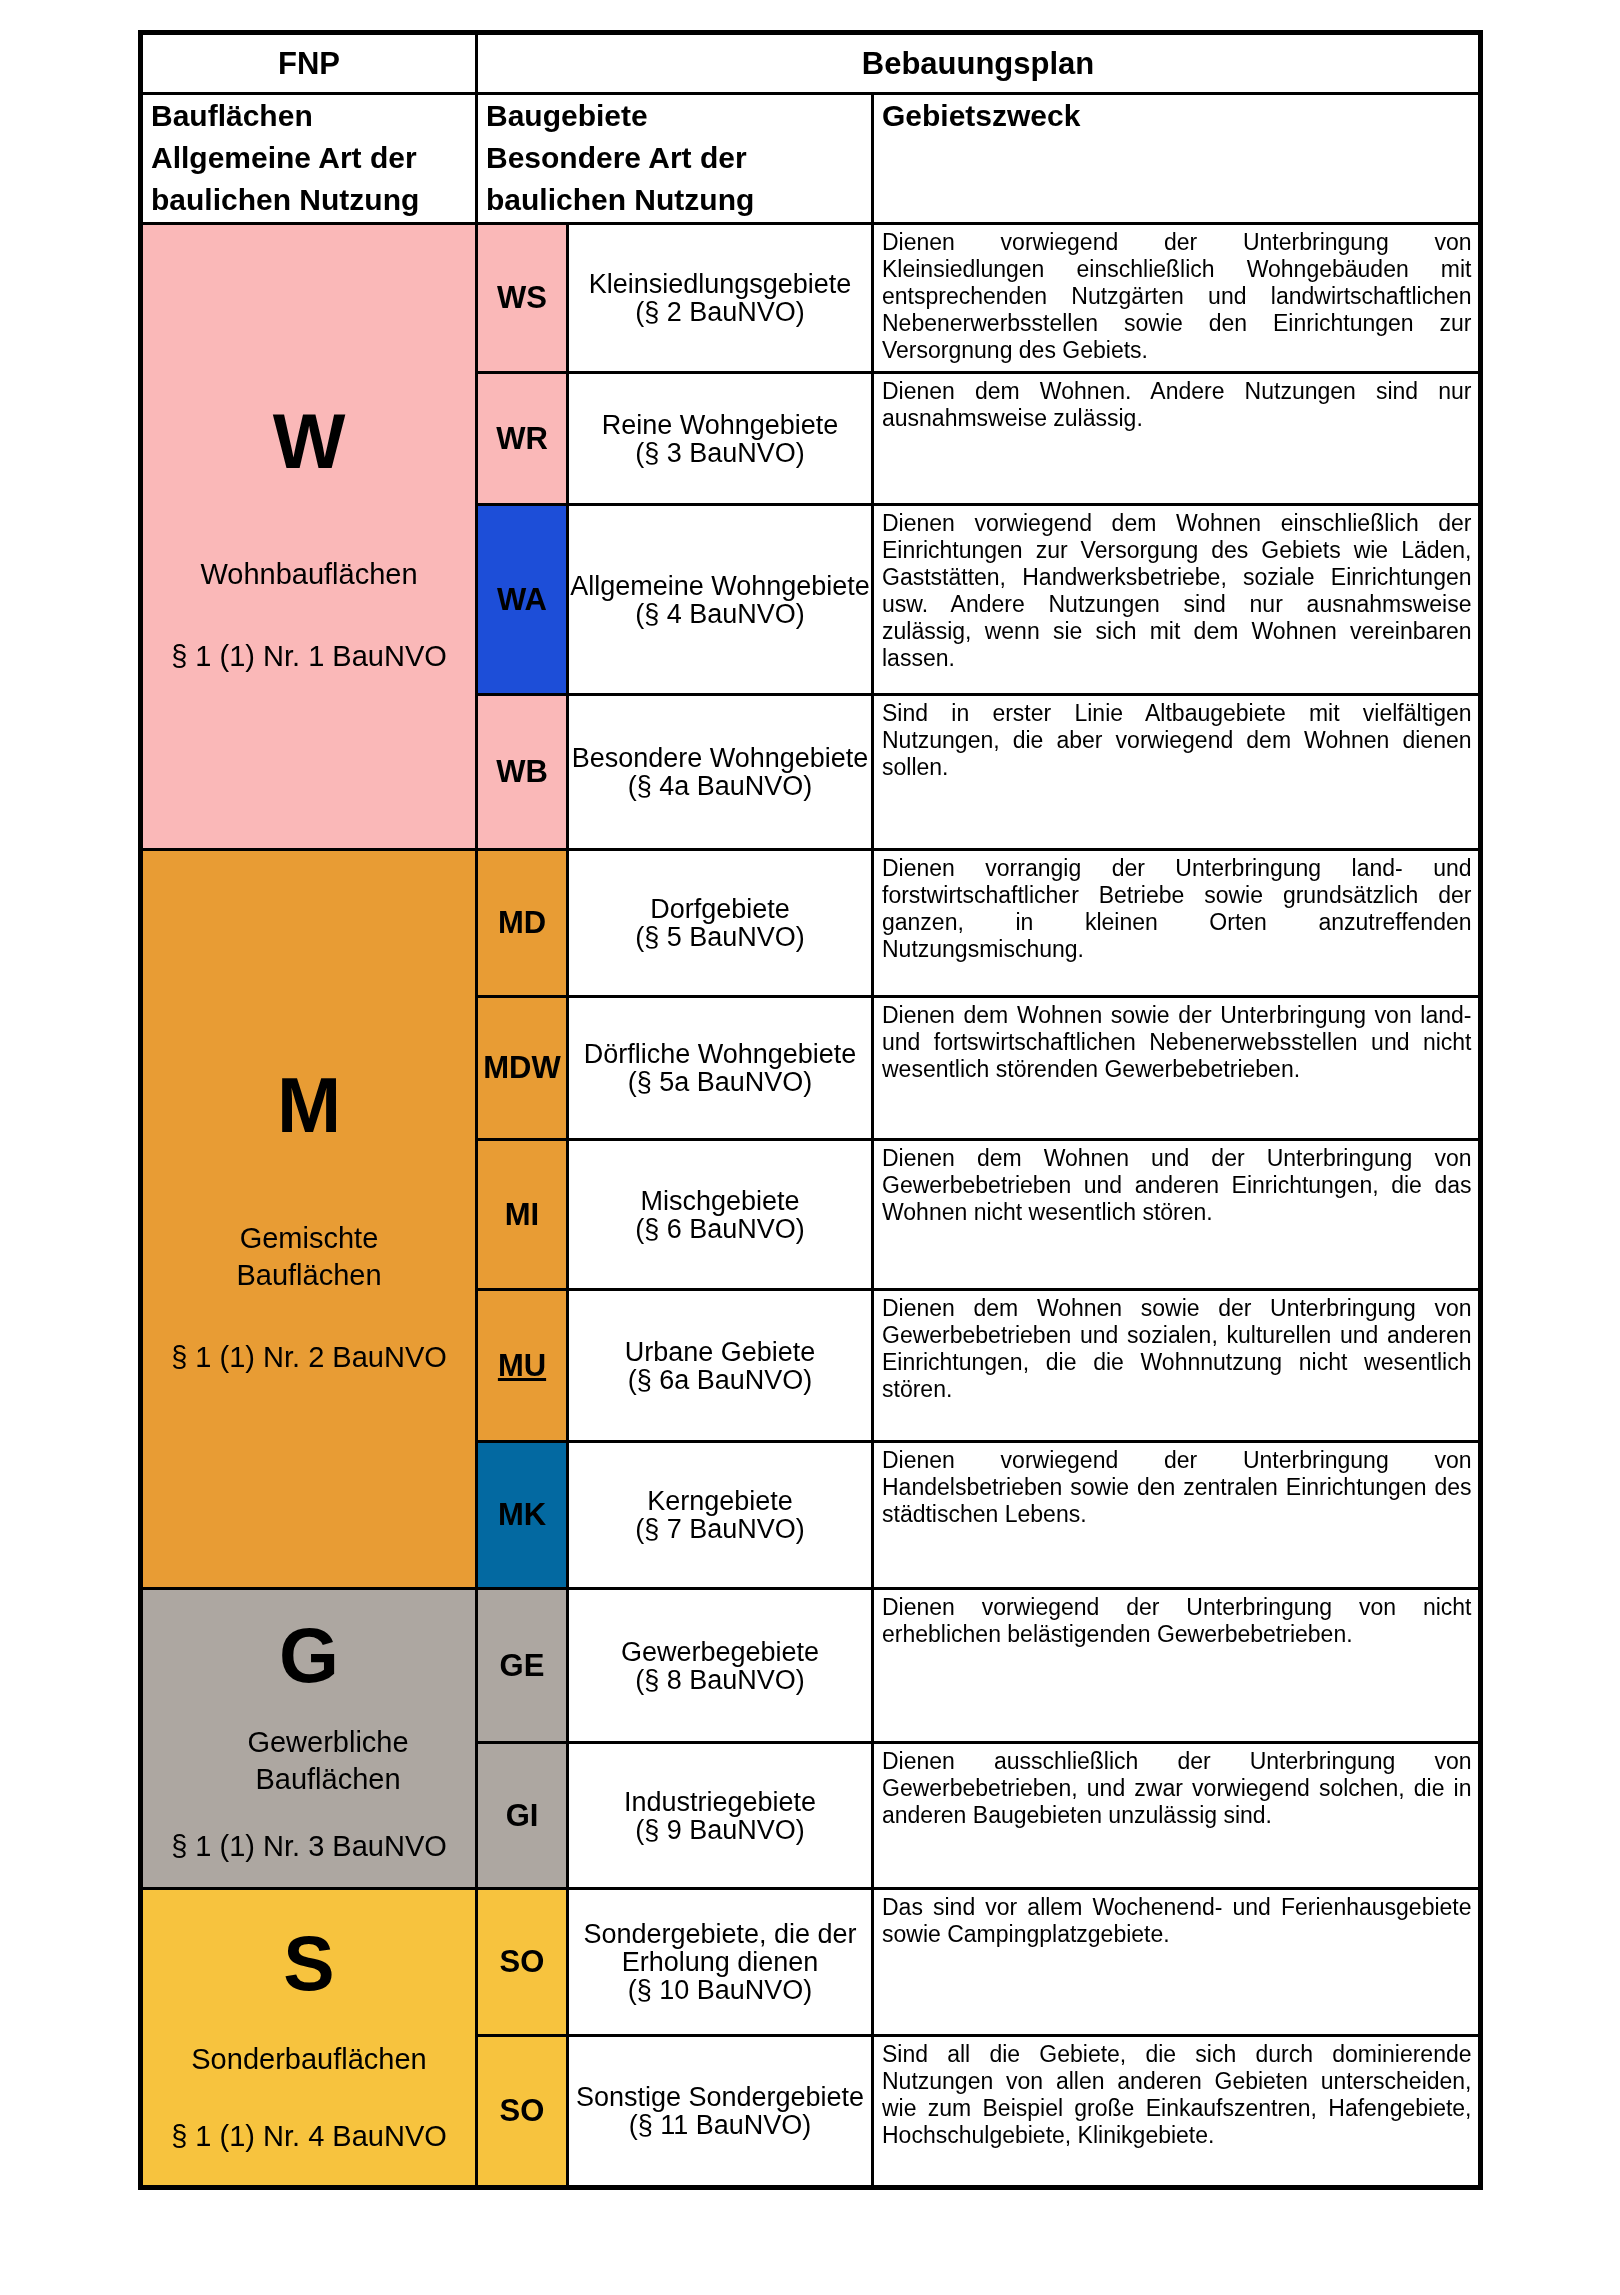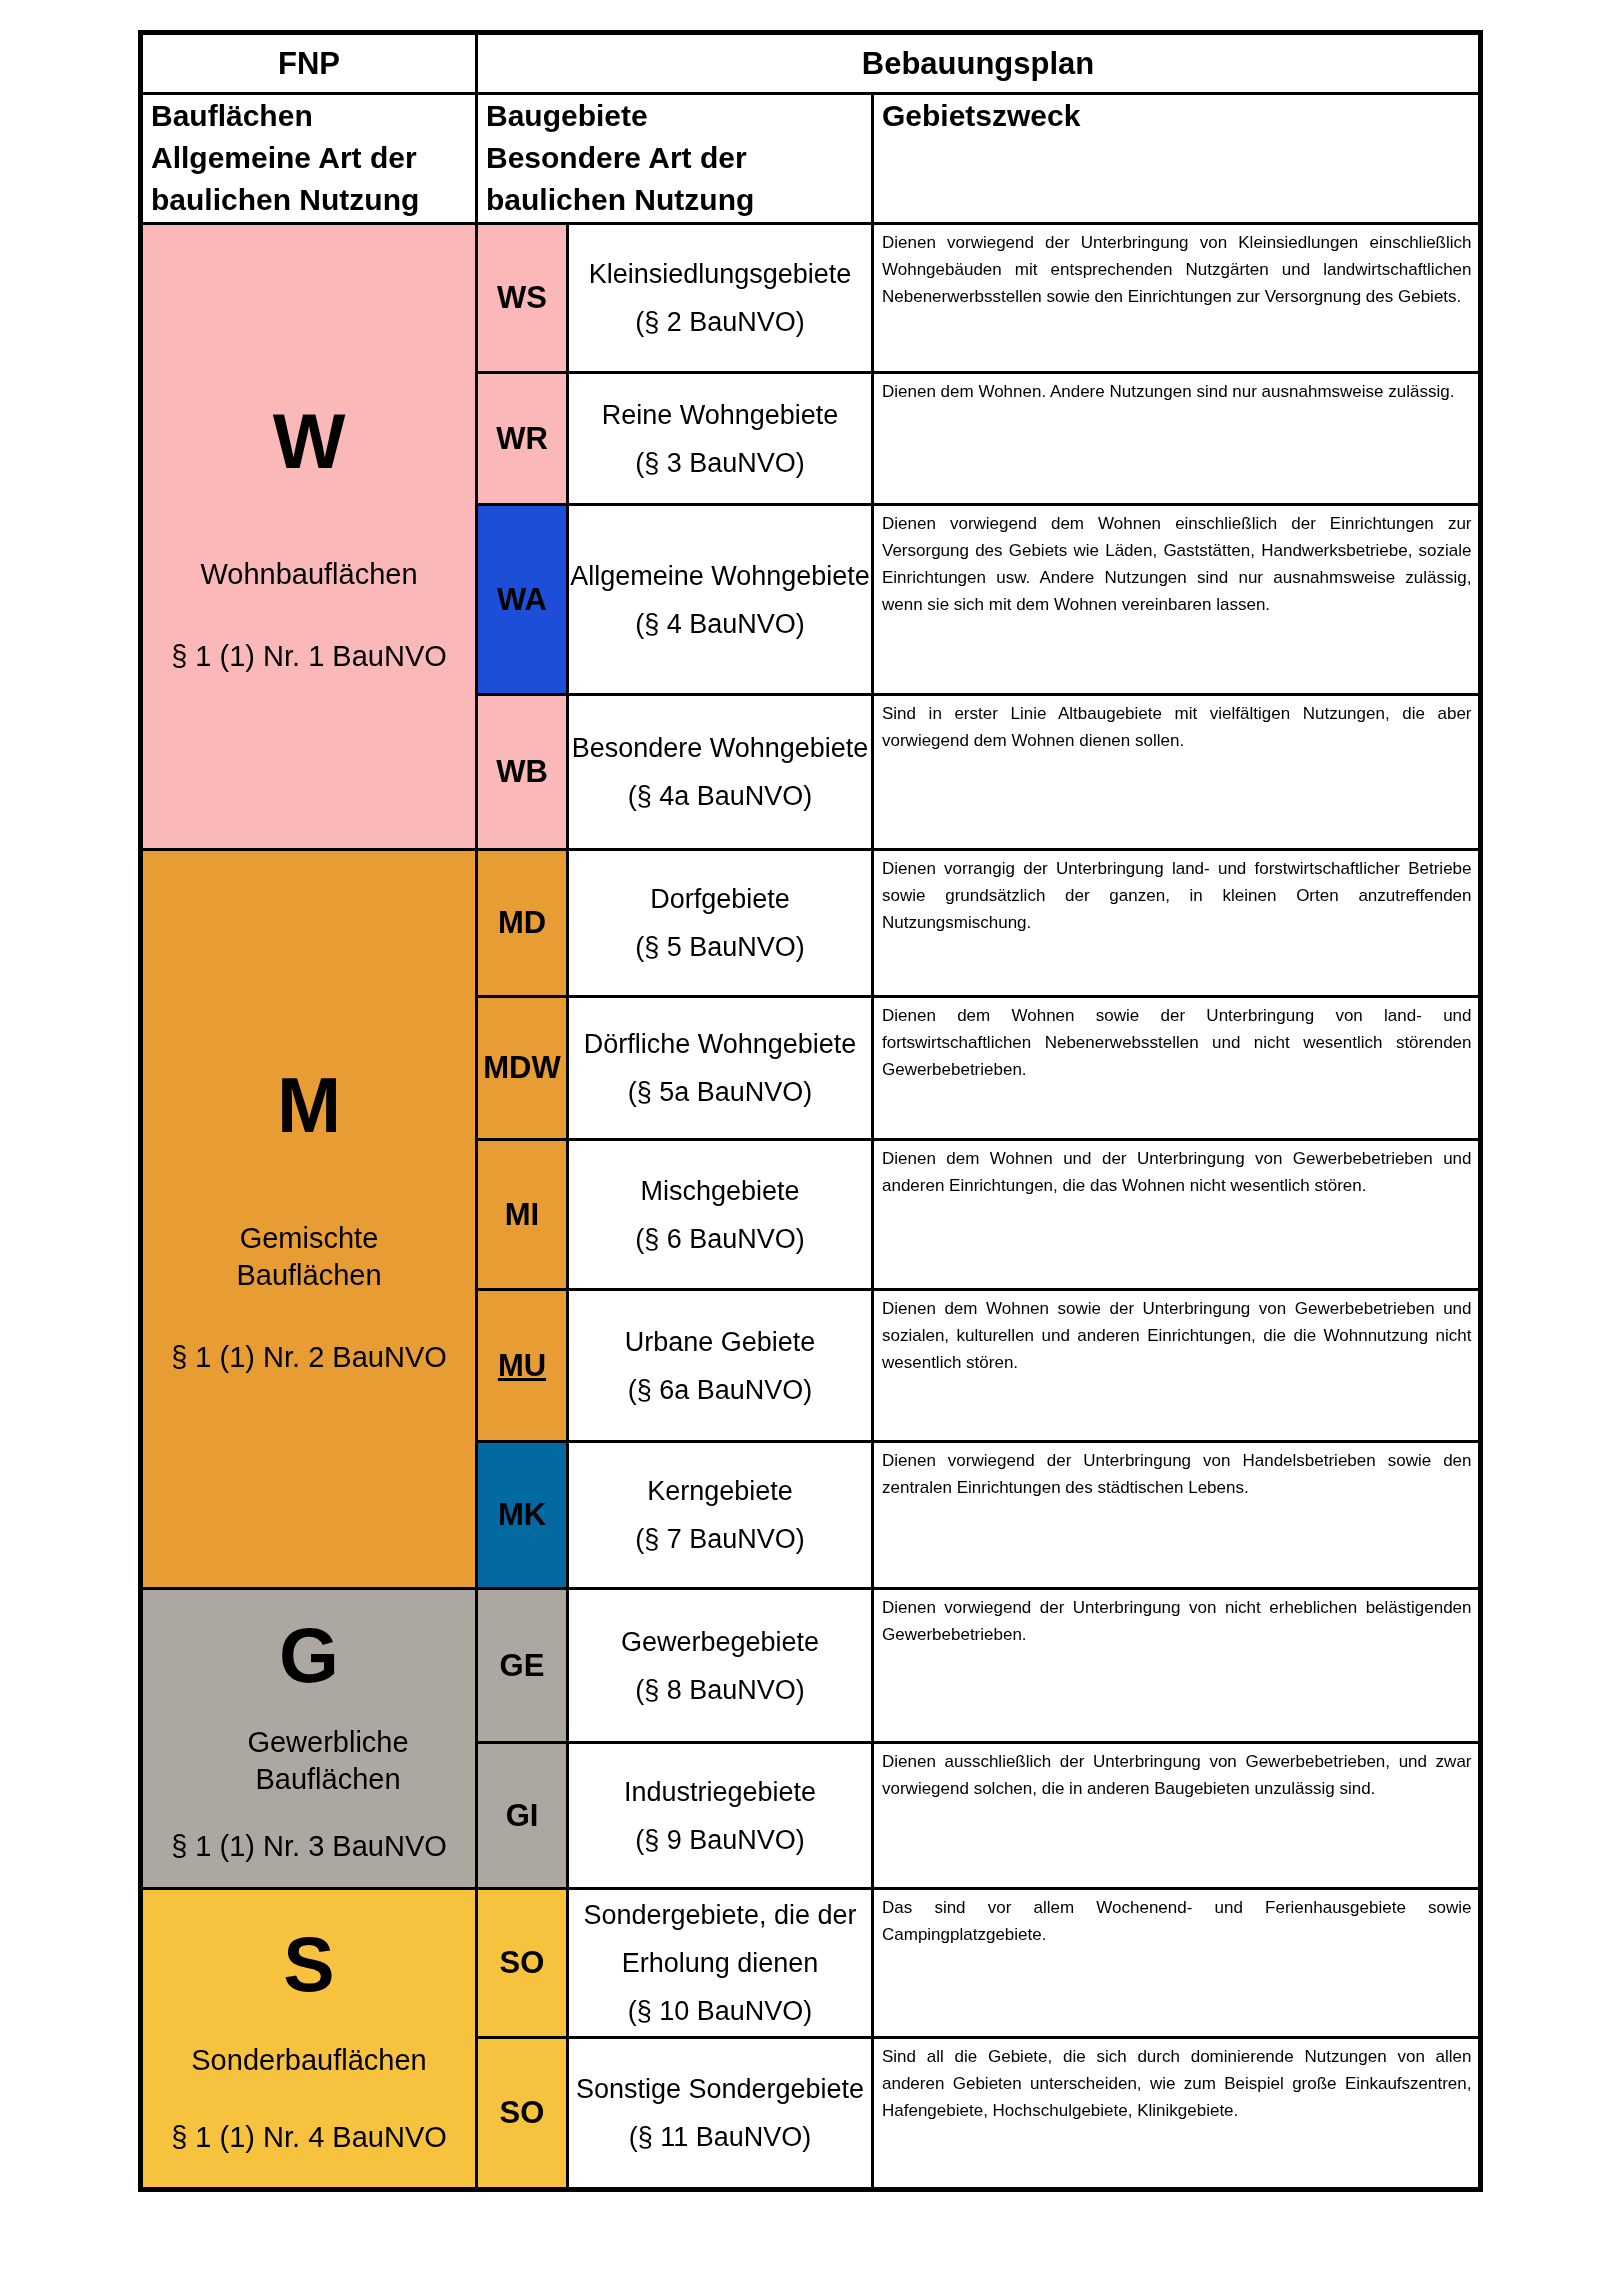--- a/index.html
+++ b/index.html
@@ -59,29 +59,29 @@
   
   td.code-cell {
     font-weight:bold;
     font-size:31px;
     text-align:center;
     vertical-align:middle;
   }
   
   td.district-cell {
     font-size:27px;
-    line-height:48px;
+    line-height:28px;
     text-align:center;
     vertical-align:middle;
     white-space:pre-line;
     background:#fff;
   }
   
   td.purpose-cell {
-    font-size:17px;
+    font-size:23px;
     line-height:27px;
     text-align:justify;
     vertical-align:top;
     padding:4px 6.5px 3.2px 8px;
     background:#fff;
   }
 </style>
 </head>
 <body>
 

